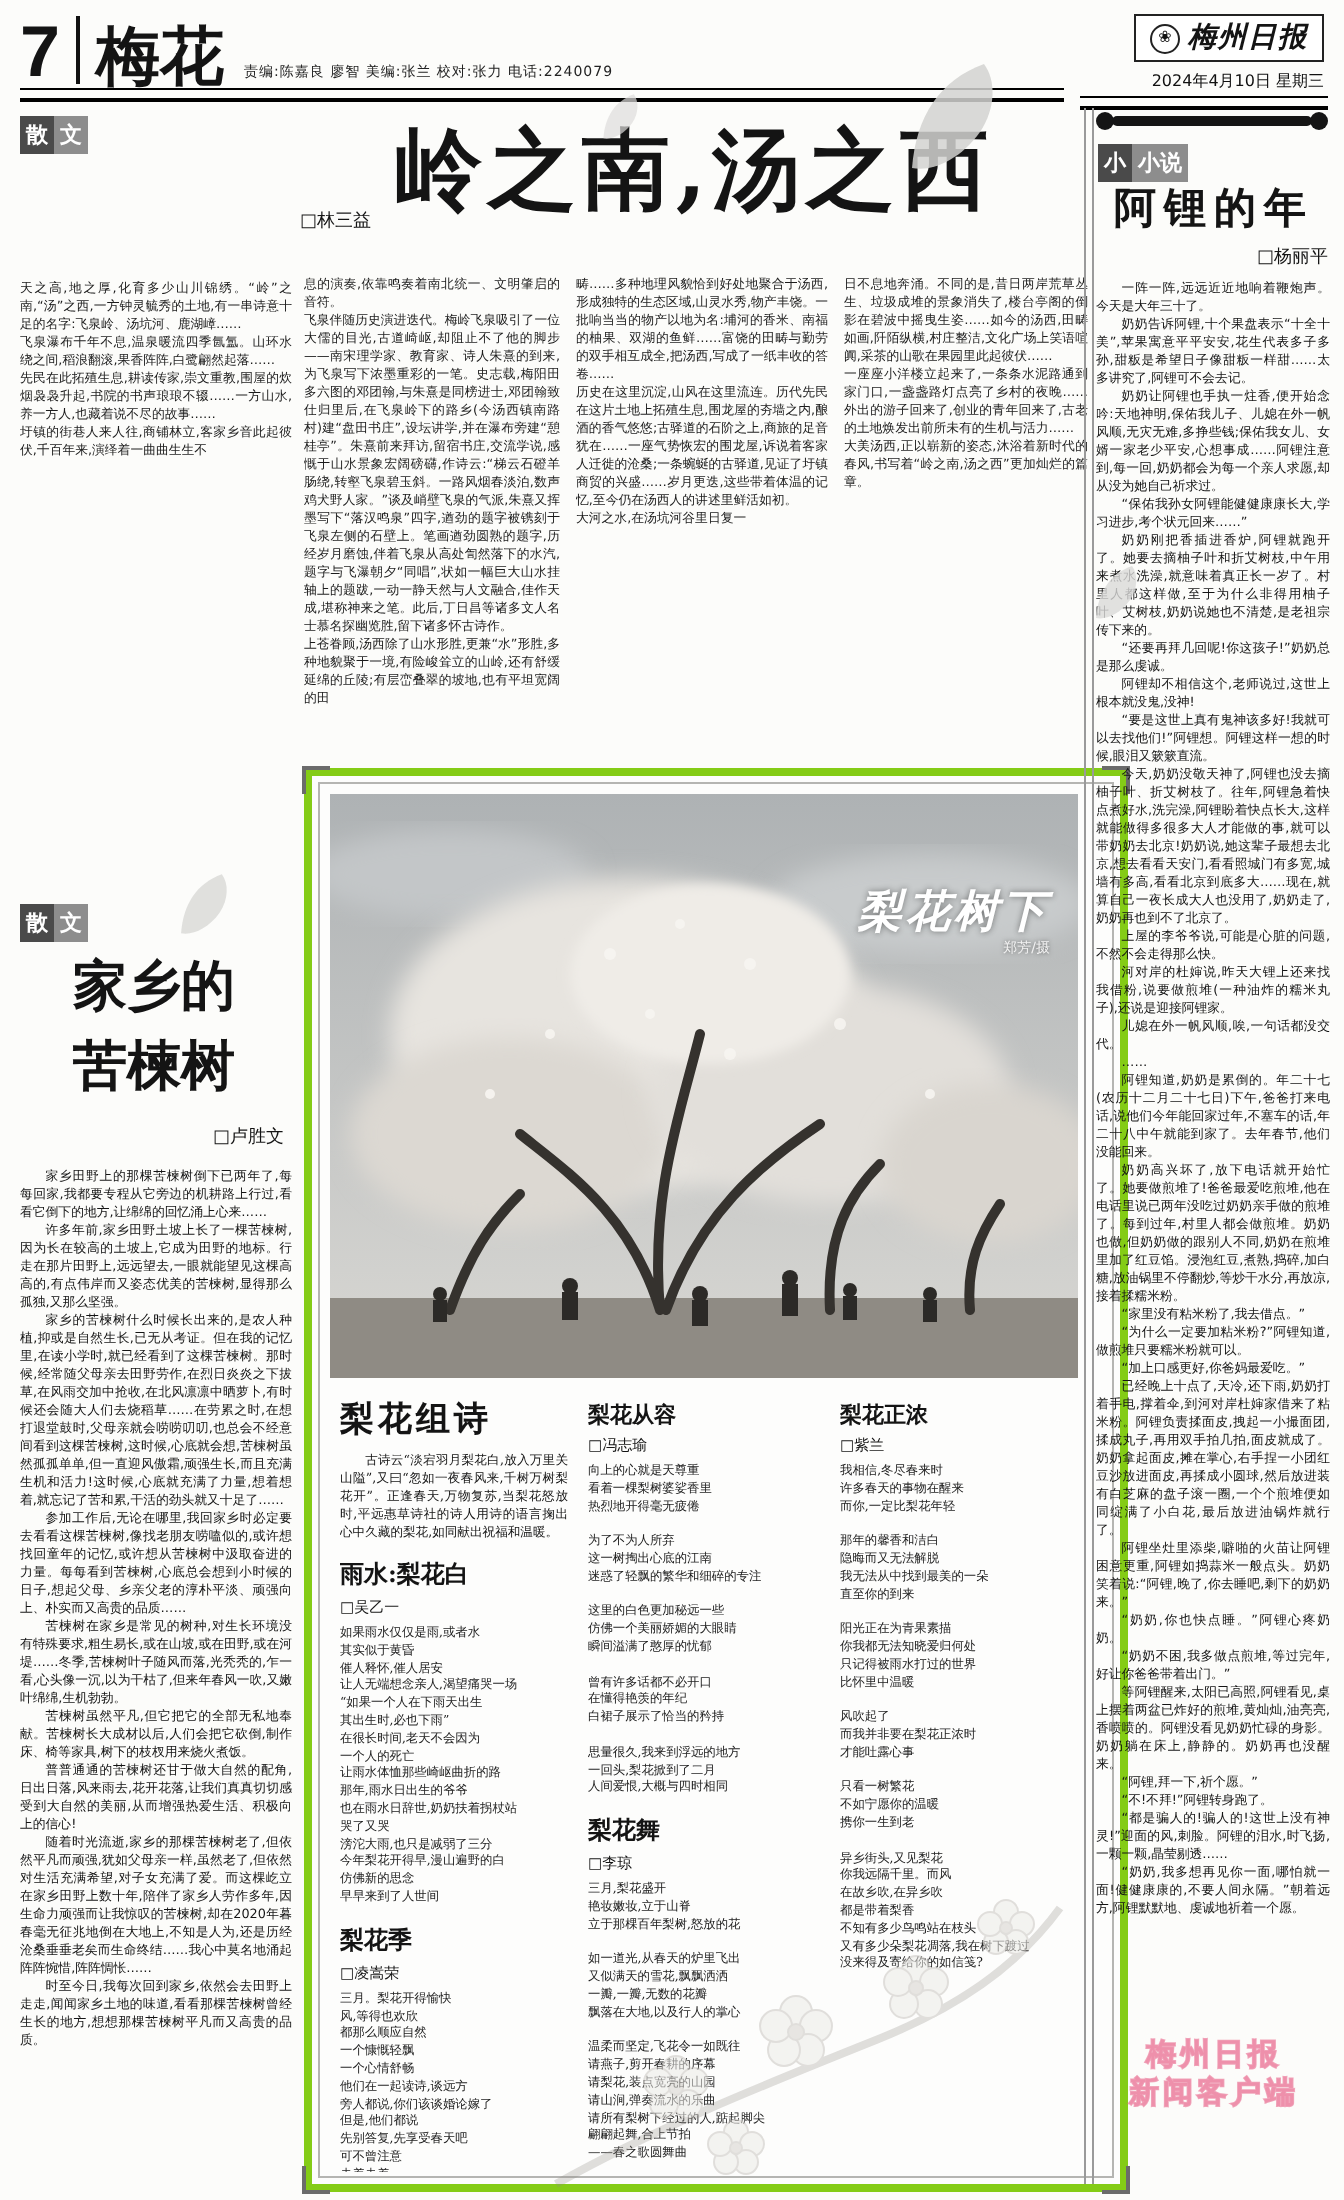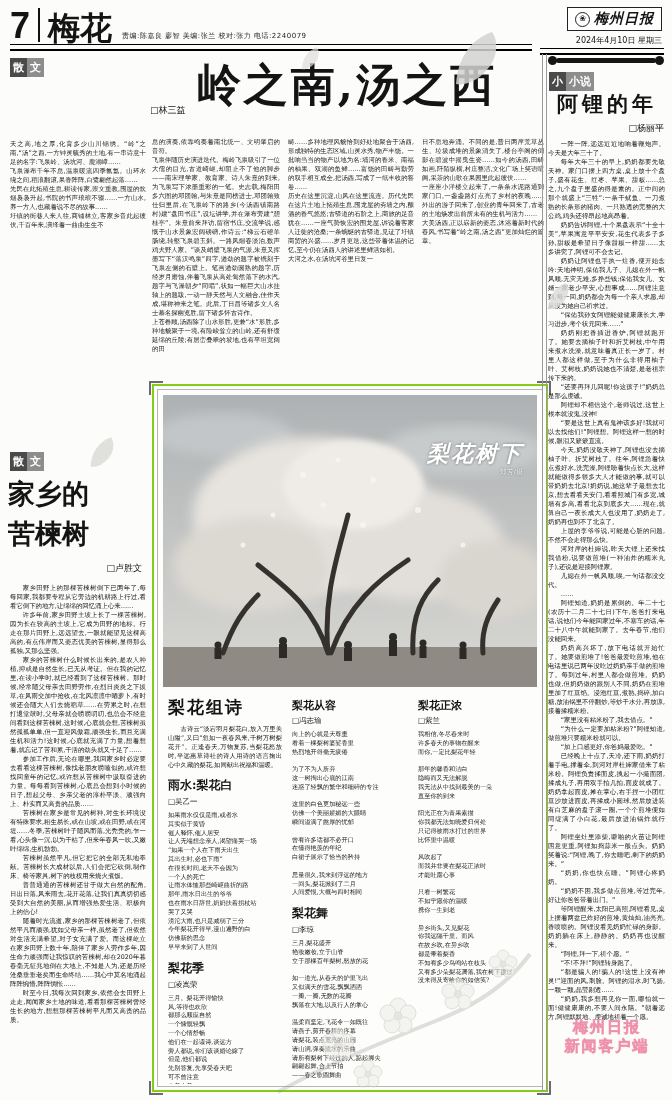--- a/index.html
+++ b/index.html
@@ -24,27 +24,27 @@
   .badge{display:inline-flex;font-weight:700;}
   .badge .b1{background:#4a4a4a;color:#fff;font-size:11px;padding:2px 3px;}
   .badge .b2{background:#8d8d8d;color:#fff;font-size:11px;padding:2px 3px;}
   
   .headline{position:absolute;left:150px;top:56px;width:394px;text-align:center;
         font-family:"DejaVu Serif","Liberation Serif",serif;font-weight:900;font-size:44px;letter-spacing:3px;}
   .headline-byline{position:absolute;left:150px;top:104px;width:386px;font-size:9px;}
   .ncol{position:absolute;font-size:6.4px;line-height:9px;text-align:justify;overflow:hidden;
         white-space:pre-line;color:#1c1c1c;}
   
-  .essay2-title{position:absolute;left:8px;top:474px;width:138px;
+  .essay2-title{position:absolute;left:8px;top:474px;width:138px;text-align:center;
         font-family:"DejaVu Serif","Liberation Serif",serif;font-weight:900;font-size:27px;line-height:40px;}
   .essay2-byline{position:absolute;left:8px;top:562px;width:134px;text-align:right;font-size:9px;}
   .body-text{font-size:6.4px;line-height:9px;text-align:justify;overflow:hidden;}
   .body-text p{margin:0;text-indent:2em;}
   
-  .frame{position:absolute;left:152px;top:384px;width:392px;height:704px;border:2px solid #84cc16;background:#fdfdfc;}
+  .frame{position:absolute;left:152px;top:384px;width:392px;height:704px;border:4px solid #84cc16;background:#fdfdfc;padding-left:12px;}
   .frame:before{content:"";position:absolute;inset:3px;border:1px solid #b5b5b2;pointer-events:none;}
   .corner{position:absolute;width:12px;height:12px;border:2px solid #6b6b6b;}
   .corner.tl{top:-5px;left:-5px;border-right:none;border-bottom:none;}
   .corner.tr{top:-5px;right:-5px;border-left:none;border-bottom:none;}
   .corner.bl{bottom:-5px;left:-5px;border-right:none;border-top:none;}
   .corner.br{bottom:-5px;right:-5px;border-left:none;border-top:none;}
   .photo{position:absolute;left:9px;top:9px;width:374px;height:292px;overflow:hidden;background:#b9bcbd;}
   .photo-caption{position:absolute;right:14px;top:44px;color:#fff;font-family:"DejaVu Serif","Liberation Serif",serif;
         font-weight:900;font-style:italic;font-size:22px;letter-spacing:2px;text-shadow:0 0 3px rgba(0,0,0,.45);}
   .photo-credit{position:absolute;right:14px;top:72px;color:#f2f2f2;font-size:7px;text-shadow:0 0 2px rgba(0,0,0,.5);}
@@ -320,21 +320,20 @@
   <div class="vsep"></div>
   <div class="deco-bar"></div>
   <div class="fiction-badge badge">
     <span class="b1">小</span>
     <span class="b2">小说</span>
   </div>
   <div class="fiction-title">阿锂的年</div>
   <div class="fiction-byline">□杨丽平</div>
   <div class="fiction-body body-text">
       <p>一阵一阵,远远近近地响着鞭炮声。今天是大年三十了。</p>
-      <p>每年大年三十的早上,奶奶都要先敬天神。家门口摆上四方桌,桌上放十个盘子,盛有花生、红枣、苹果、甜粄……总之,九个盘子里盛的得是素的。正中间的那个就盛上“三牲”:一条干鱿鱼、一刀煮熟的长条形的猪肉、一只熟透的完整的大公鸡,鸡头还得昂起地高昂着。</p>
       <p>奶奶告诉阿锂,十个果盘表示“十全十美”,苹果寓意平平安安,花生代表多子多孙,甜粄是希望日子像甜粄一样甜……太多讲究了,阿锂可不会去记。</p>
       <p>奶奶让阿锂也手执一炷香,便开始念吟:天地神明,保佑我儿子、儿媳在外一帆风顺,无灾无难,多挣些钱;保佑我女儿、女婿一家老少平安,心想事成……阿锂注意到,每一回,奶奶都会为每一个亲人求愿,却从没为她自己祈求过。</p>
       <p>“保佑我孙女阿锂能健健康康长大,学习进步,考个状元回来……”</p>
       <p>奶奶刚把香插进香炉,阿锂就跑开了。她要去摘柚子叶和折艾树枝,中午用来煮水洗澡,就意味着真正长一岁了。村里人都这样做,至于为什么非得用柚子叶、艾树枝,奶奶说她也不清楚,是老祖宗传下来的。</p>
       <p>“还要再拜几回呢!你这孩子!”奶奶总是那么虔诚。</p>
       <p>阿锂却不相信这个,老师说过,这世上根本就没鬼,没神!</p>
       <p>“要是这世上真有鬼神该多好!我就可以去找他们!”阿锂想。阿锂这样一想的时候,眼泪又簌簌直流。</p>
       <p>今天,奶奶没敬天神了,阿锂也没去摘柚子叶、折艾树枝了。往年,阿锂急着快点煮好水,洗完澡,阿锂盼着快点长大,这样就能做得多很多大人才能做的事,就可以带奶奶去北京!奶奶说,她这辈子最想去北京,想去看看天安门,看看照城门有多宽,城墙有多高,看看北京到底多大……现在,就算自己一夜长成大人也没用了,奶奶走了,奶奶再也到不了北京了。</p>
       <p>上屋的李爷爷说,可能是心脏的问题,不然不会走得那么快。</p>
       <p>河对岸的杜婶说,昨天大锂上还来找我借粉,说要做煎堆(一种油炸的糯米丸子),还说是迎接阿锂家。</p>

